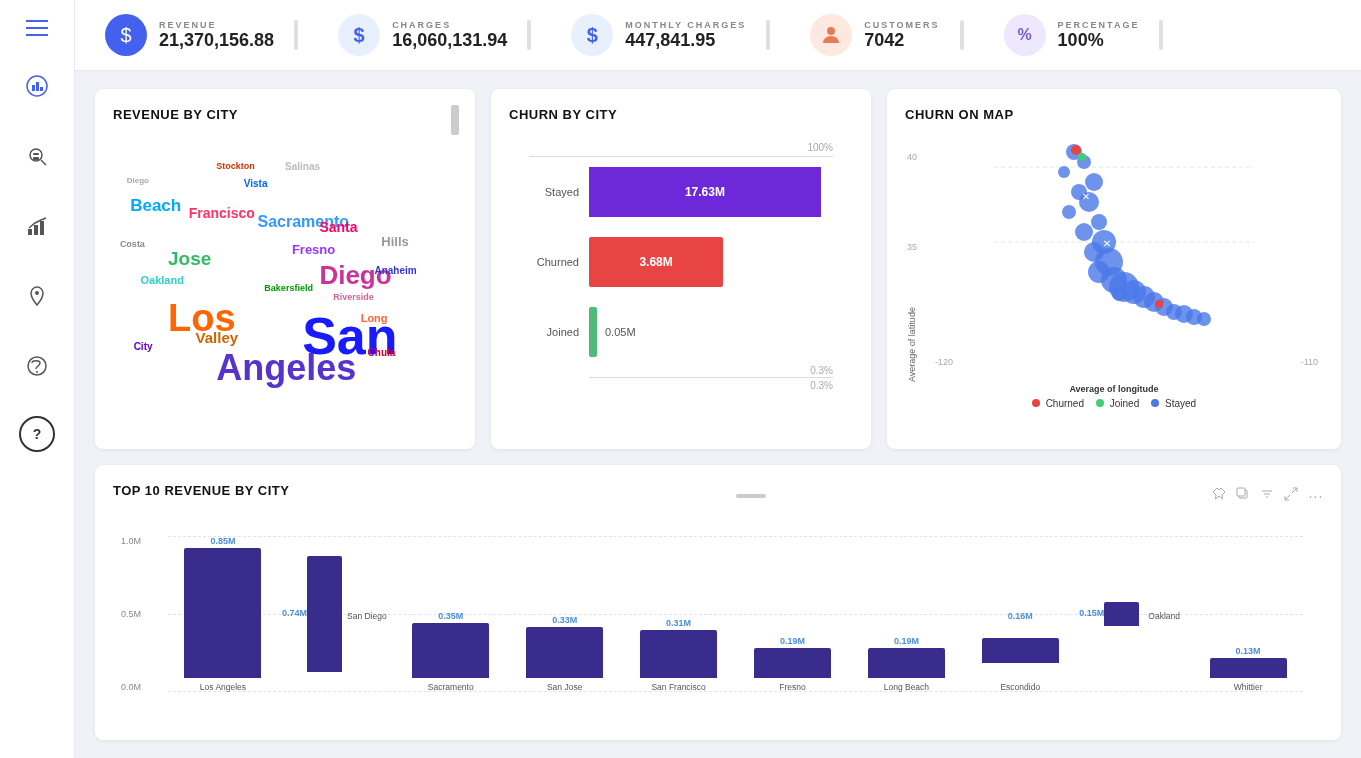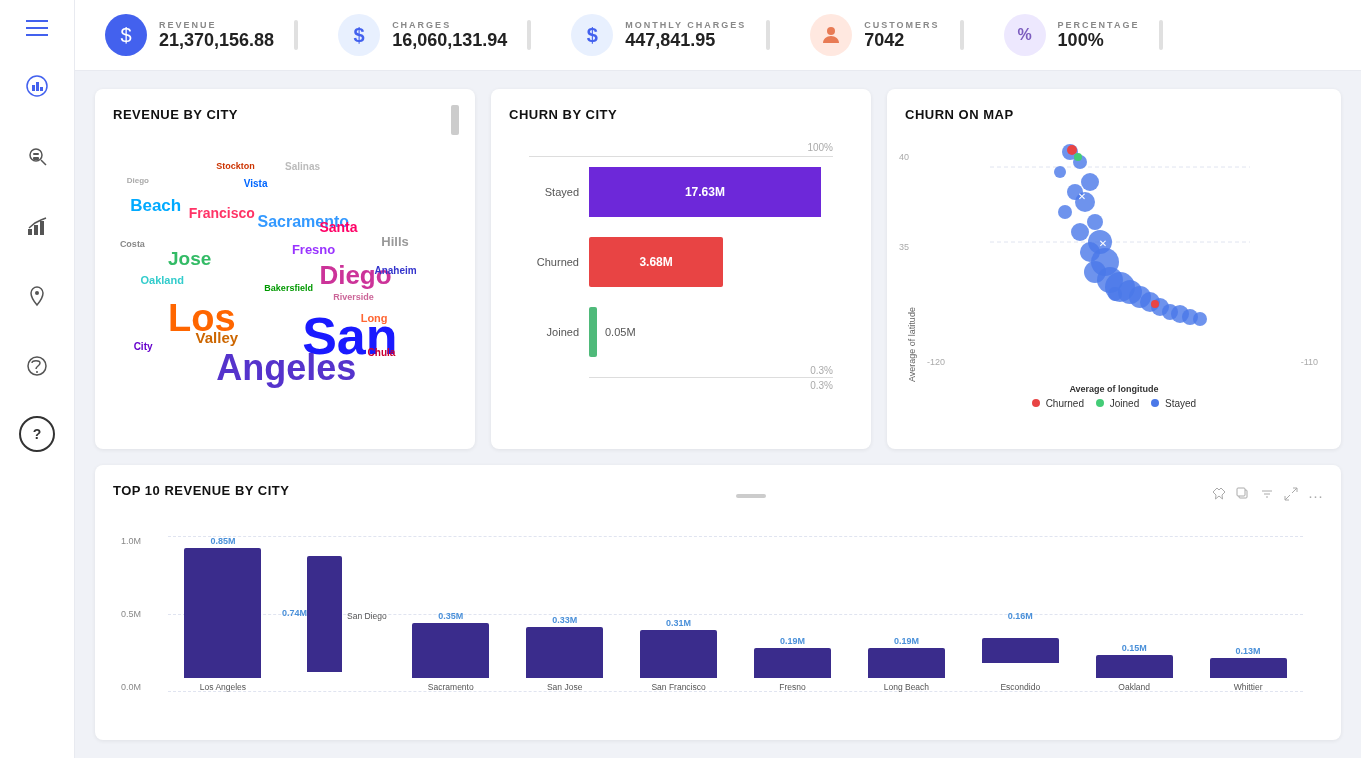--- a/index.html
+++ b/index.html
@@ -370,21 +370,21 @@
             </div>
           </div>
           <div style="font-size:10px;color:#aaa;text-align:right;padding-right:0;margin-top:2px;">
             <span>0.3%</span>
           </div>
         </div>
       </div>
 
       <div class="card map-card">
         <div class="card-title">CHURN ON MAP</div>
-        <div style="display:flex;height:250px;">
+        <div style="display:flex;height:250px;gap:8px;">
 
           <div style="writing-mode:vertical-rl;transform:rotate(180deg);font-size:9px;color:#666;display:flex;align-items:center;padding-right:2px;white-space:nowrap;">Average of latitude</div>
           <div style="flex:1;position:relative;">
             
             <div style="position:absolute;left:-18px;top:20px;font-size:9px;color:#aaa;">40</div>
             <div style="position:absolute;left:-18px;top:110px;font-size:9px;color:#aaa;">35</div>
             
             <div style="position:absolute;bottom:15px;left:10px;font-size:9px;color:#aaa;">-120</div>
             <div style="position:absolute;bottom:15px;right:5px;font-size:9px;color:#aaa;">-110</div>
             
@@ -534,21 +534,21 @@
             <div style="flex: 1 1 0%; display: flex; flex-direction: column; align-items: center; justify-content: flex-end; height: 100%;">
               <span style="font-size: 9px; color: rgb(74, 144, 217); font-weight: 600; margin-bottom: 2px;">0.19M</span>
               <div style="background: rgb(58, 44, 140); border-radius: 2px 2px 0px 0px; width: 70%; height: 19%;"></div>
               <span style="font-size: 8.5px; color: rgb(85, 85, 85); text-align: center; margin-top: 4px; white-space: nowrap; overflow: hidden; text-overflow: ellipsis; width: 100%;">Long Beach</span>
             </div>
             <div style="flex: 1 1 0%; display: flex; flex-direction: column; align-items: center; justify-content: flex-end; height: 100%; gap: 15px;">
               <span style="font-size: 9px; color: rgb(74, 144, 217); font-weight: 600; margin-bottom: 2px;">0.16M</span>
               <div style="background: rgb(58, 44, 140); border-radius: 2px 2px 0px 0px; width: 70%; height: 16%;"></div>
               <span style="font-size: 8.5px; color: rgb(85, 85, 85); text-align: center; margin-top: 4px; white-space: nowrap; overflow: hidden; text-overflow: ellipsis; width: 100%;">Escondido</span>
             </div>
-            <div style="flex: 1 1 0%; display: flex; flex-direction: column; align-items: center; justify-content: flex-end; height: 100%;">
+            <div style="flex: 1 1 0%; display: flex; flex-direction: row; align-items: center; justify-content: flex-end; height: 100%;">
               <span style="font-size: 9px; color: rgb(74, 144, 217); font-weight: 600; margin-bottom: 2px;">0.15M</span>
               <div style="background: rgb(58, 44, 140); border-radius: 2px 2px 0px 0px; width: 70%; height: 15%;"></div>
               <span style="font-size: 8.5px; color: rgb(85, 85, 85); text-align: center; margin-top: 4px; white-space: nowrap; overflow: hidden; text-overflow: ellipsis; width: 100%;">Oakland</span>
             </div>
             <div style="flex: 1 1 0%; display: flex; flex-direction: column; align-items: center; justify-content: flex-end; height: 100%;">
               <span style="font-size: 9px; color: rgb(74, 144, 217); font-weight: 600; margin-bottom: 2px;">0.13M</span>
               <div style="background: rgb(58, 44, 140); border-radius: 2px 2px 0px 0px; width: 70%; height: 13%;"></div>
               <span style="font-size: 8.5px; color: rgb(85, 85, 85); text-align: center; margin-top: 4px; white-space: nowrap; overflow: hidden; text-overflow: ellipsis; width: 100%;">Whittier</span>
             </div>
           </div>

